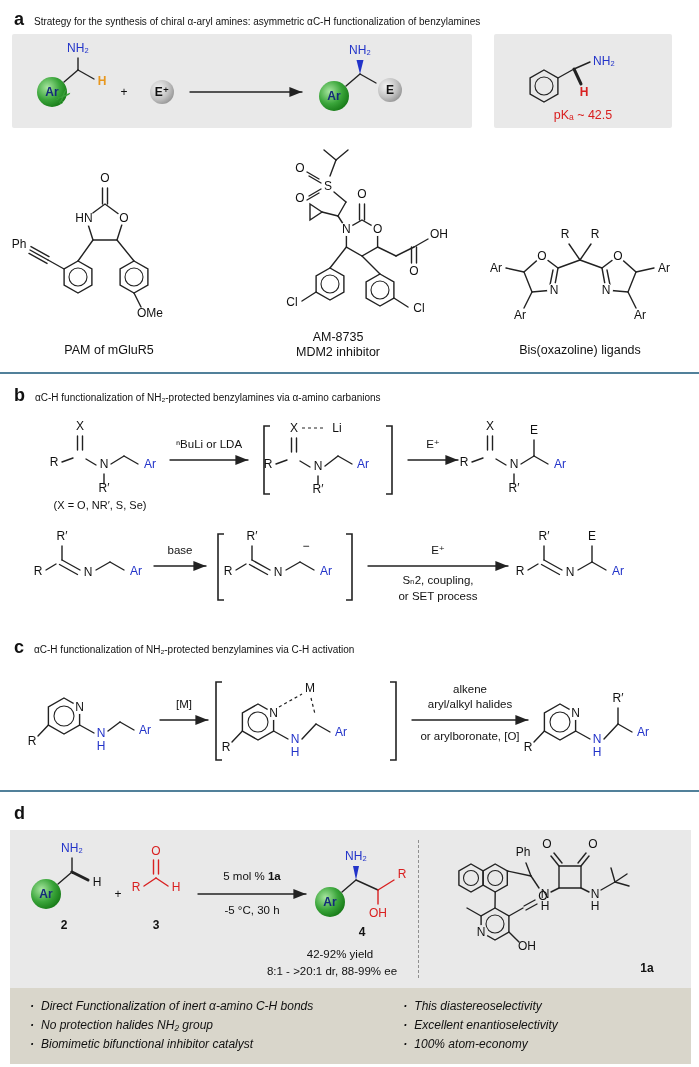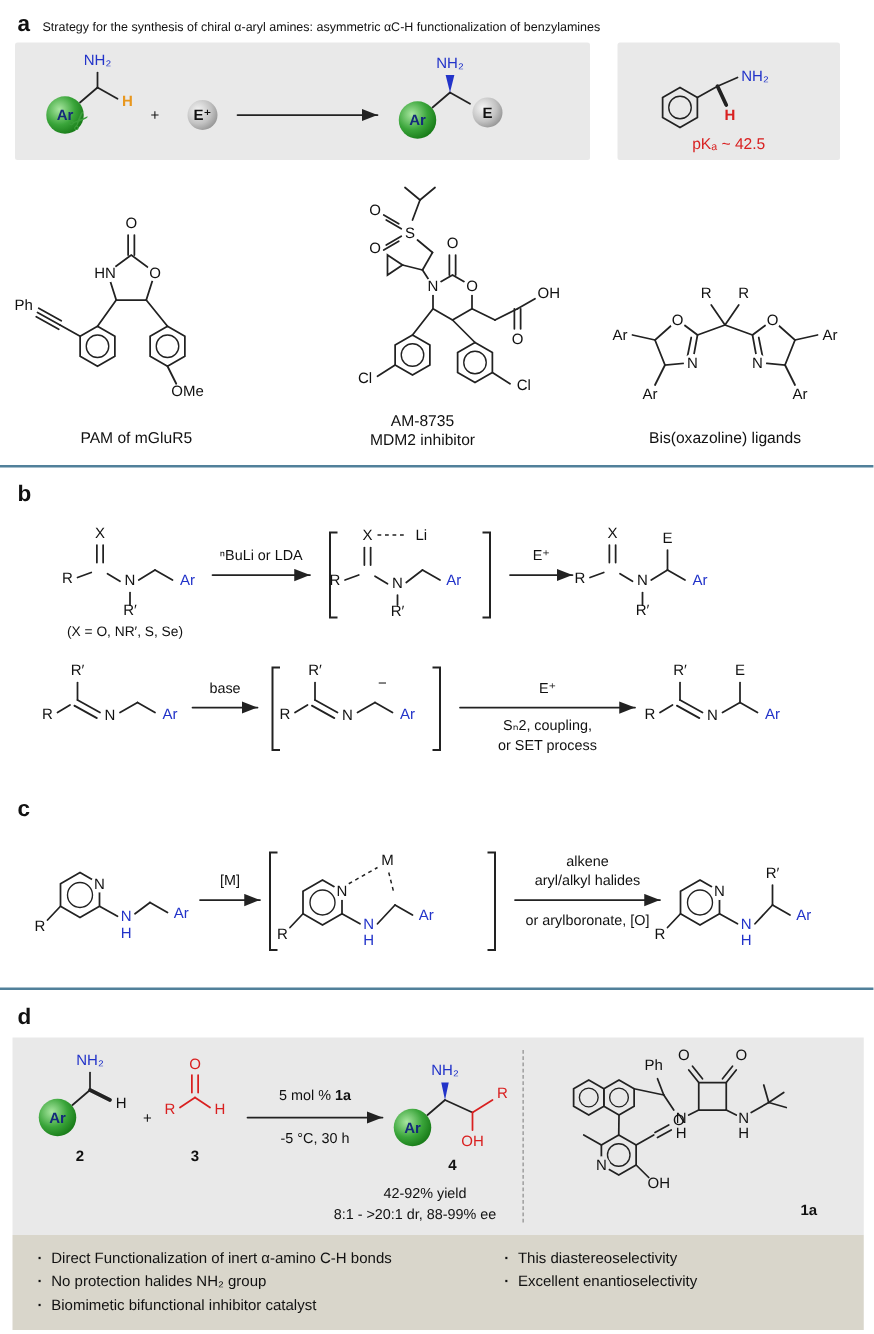--- a/index.html
+++ b/index.html
@@ -10,21 +10,21 @@
   .panel-title{font-size:10px;}
   .graybox{background:#e9e9e9;border-radius:2px;}
   .rowA{display:flex;gap:22px;margin:2px 8px 6px 12px;}
   .structures{display:flex;justify-content:space-between;align-items:flex-end;margin:2px 6px 4px 6px;}
   .divider{height:2px;background:#51809a;border:0;margin:8px 0 2px 0;}
   .dbox{display:flex;margin:4px 8px 0 10px;background:#e9e9e9;}
   .dsep{border-left:1.5px dashed #8f8f8f;margin:10px 0;}
   .footer{display:flex;margin:0 8px 0 10px;background:#d9d6cb;padding:9px 6px 9px 20px;}
   .fcol1{width:57%;}
   .fcol2{width:43%;}
-  .bullet{font-size:12px;line-height:1.6;}
+  .bullet{font-size:12px;line-height:1.6;font-style:italic;}
   .bullet::before{content:"·";font-weight:700;margin-right:7px;}
   svg{display:block;}
   svg text{font-family:"Liberation Sans","DejaVu Sans",sans-serif;font-size:12px;fill:#111;text-anchor:middle;}
   .bond{stroke:#222;stroke-width:1.4;fill:none;stroke-linecap:round;}
   .bondb{stroke:#222;stroke-width:3;fill:none;stroke-linecap:round;}
   .rbond{stroke:#d92020;stroke-width:1.4;fill:none;stroke-linecap:round;}
   .ring{stroke:#222;stroke-width:1.4;fill:none;}
   .arc{stroke:#222;stroke-width:1.1;fill:none;}
   .dash{stroke:#222;stroke-width:1.2;stroke-dasharray:3 3;fill:none;}
   .bracket{stroke:#222;stroke-width:1.6;fill:none;}
@@ -223,20 +223,21 @@
         <text x="112" y="140" class="cap">Bis(oxazoline) ligands</text>
       </svg>
     </div>
   </section>
 
   <hr class="divider">
 
   <section>
     <div class="panel-head">
       <span class="panel-letter">b</span>
+      <span class="panel-title">αC-H functionalization of NH₂-protected benzylamines via α-amino carbanions</span>
     </div>
 
     <svg width="695" height="108">
       <g class="bond">
         <line x1="77.5" y1="42" x2="77.5" y2="28"></line>
           <line x1="82.5" y1="42" x2="82.5" y2="28"></line>
         <line x1="62" y1="54" x2="73" y2="50"></line>
           <line x1="86" y1="51" x2="96" y2="57"></line>
         <line x1="104" y1="66" x2="104" y2="76"></line>
           <line x1="111" y1="56" x2="124" y2="48"></line>
@@ -335,20 +336,21 @@
       <text x="592" y="24">E</text>
       <text x="520" y="59">R</text>
       <text x="570" y="60">N</text>
       <text x="618" y="59" class="blue">Ar</text>
     </svg>
   </section>
 
   <section>
     <div class="panel-head">
       <span class="panel-letter">c</span>
+      <span class="panel-title">αC-H functionalization of NH₂-protected benzylamines via C-H activation</span>
     </div>
 
     <svg width="695" height="122">
       <path class="ring" d="M64,38 L79.6,47 L79.6,65 L64,74 L48.4,65 L48.4,47 Z"></path>
       <circle class="arc" cx="64" cy="56" r="10"></circle>
       <g class="bond">
         <line x1="48.4" y1="65" x2="38" y2="76"></line>
         <line x1="79.6" y1="65" x2="94" y2="73"></line>
           <line x1="108" y1="71" x2="120" y2="62"></line>
           <line x1="120" y1="62" x2="134" y2="70"></line>
@@ -503,17 +505,18 @@
 
     <div class="footer">
       <div class="fcol1">
         <div class="bullet">Direct Functionalization of inert α-amino C-H bonds</div>
         <div class="bullet">No protection halides NH₂ group</div>
         <div class="bullet">Biomimetic bifunctional inhibitor catalyst</div>
       </div>
       <div class="fcol2">
         <div class="bullet">This diastereoselectivity</div>
         <div class="bullet">Excellent enantioselectivity</div>
+        <div class="bullet">100% atom-economy</div>
       </div>
     </div>
   </section>
 
 </div>
 
 </body></html>

